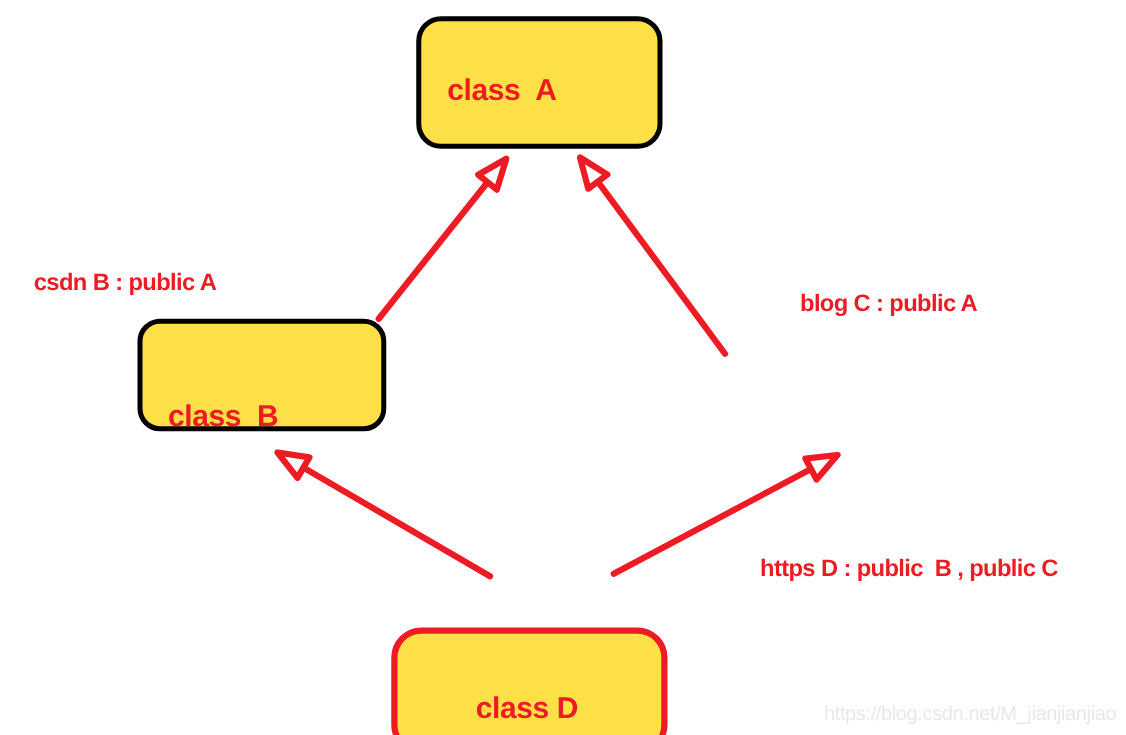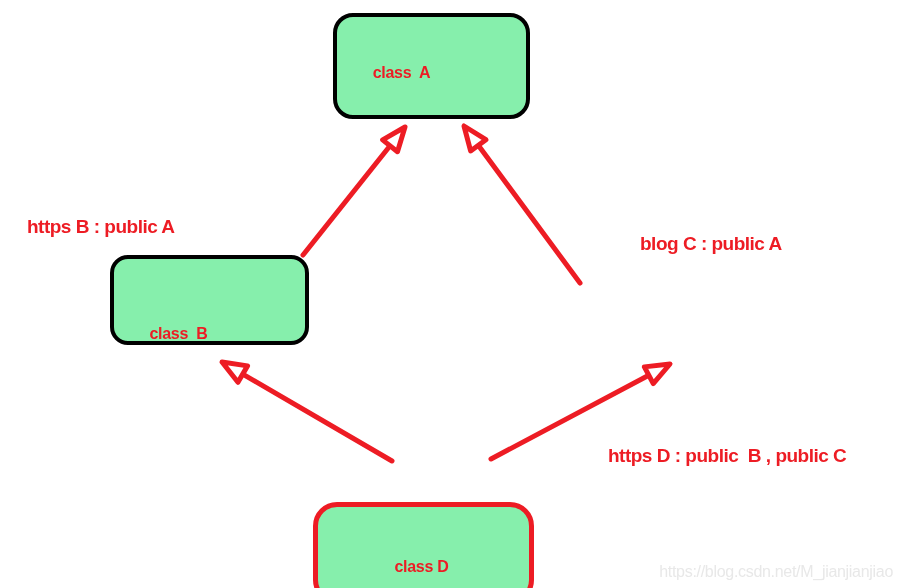--- a/index.html
+++ b/index.html
@@ -16,26 +16,26 @@
   }
   #edges-svg {
     position: absolute;
     left: 0;
     top: 0;
     width: 901px;
     height: 588px;
   }
   .node {
     position: absolute;
-    background: #86efac;
+    background: #fde047;
     display: flex;
     align-items: center;
     justify-content: center;
     font-weight: 700;
-    font-size: 16px;
+    font-size: 24px;
     letter-spacing: -0.3px;
     color: var(--red, #ed1c24);
     white-space: pre;
     box-sizing: border-box;
   }
   .node-black { border: 4px solid var(--black, #000); }
   .node-red   { border: 5px solid var(--red, #ed1c24); }
 
   .node-a { left: 333px; top: 13px;  width: 197px; height: 106px; border-radius: 20px; }
   .node-a .node-label { transform: translate(-30px, 7px); }
@@ -93,21 +93,21 @@
 
   <div class="node node-black node-b">
     <span class="node-label">class  B</span>
   </div>
 
 
   <div class="node node-red node-d">
     <span class="node-label">class D</span>
   </div>
 
-  <div class="annotation annotation-b">https B : public A</div>
+  <div class="annotation annotation-b">csdn B : public A</div>
 
   <div class="annotation annotation-c">blog C : public A</div>
 
   <div class="annotation annotation-d">https D : public  B , public C</div>
 
   <div class="watermark">https://blog.csdn.net/M_jianjianjiao</div>
 
 </div>
 
 </body></html>

